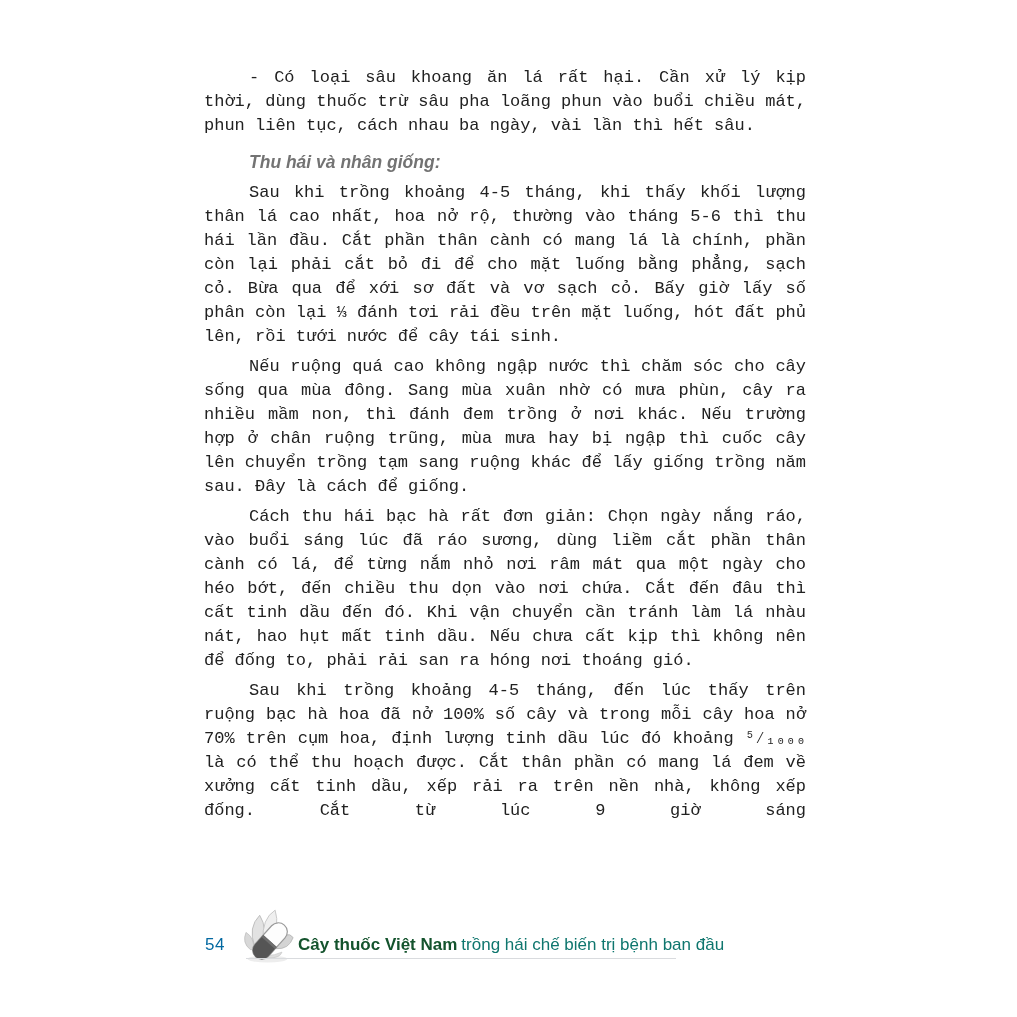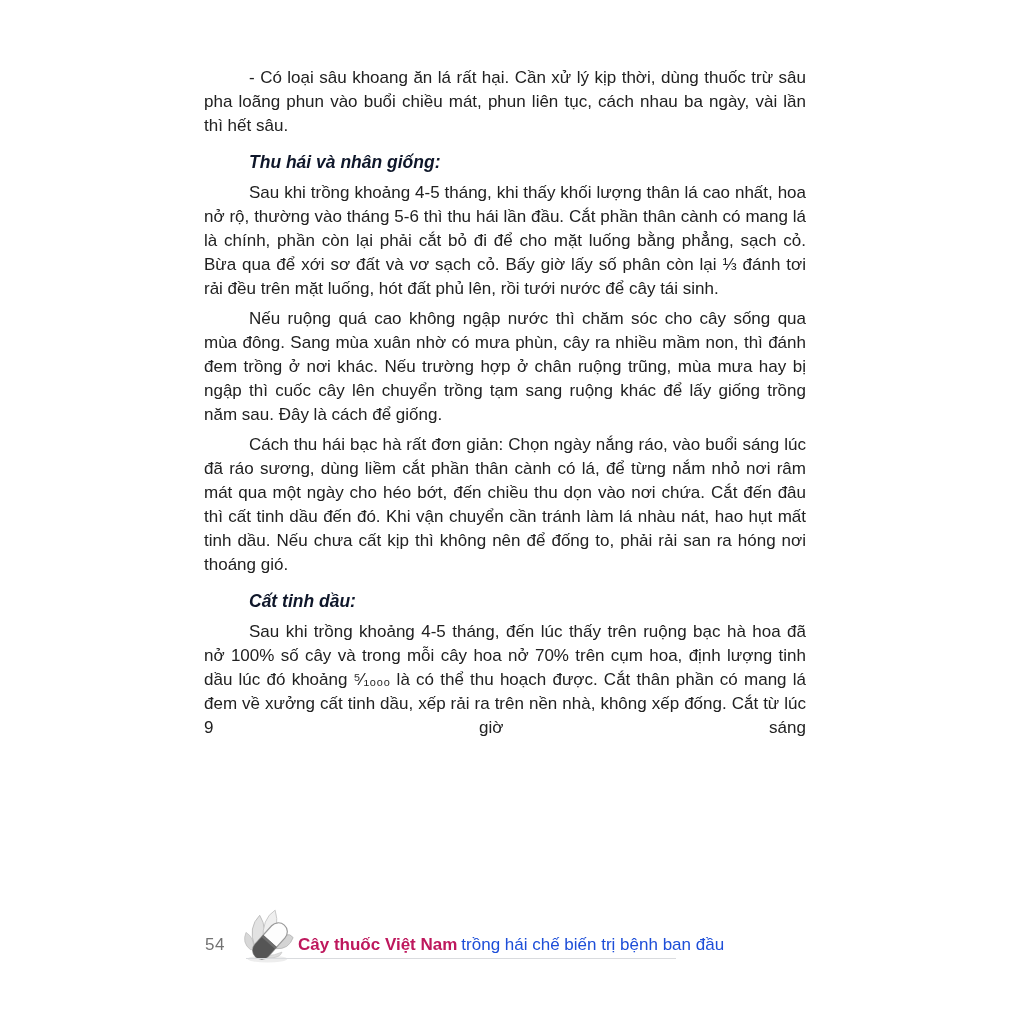--- a/index.html
+++ b/index.html
@@ -25,46 +25,47 @@
     top: 66px;
     width: 602px;
     color: #212121;
     font-size: 17px;
     line-height: 24px;
   }
   .para {
     margin: 0 0 6px 0;
     text-indent: 45px;
     text-align: justify;
+    font-family: Liberation Mono, monospace;
   }
   .para.continues {
     text-align-last: justify;
     margin-bottom: 0;
   }
   .heading {
     margin: 12px 0 7px 45px;
     font-size: 17.5px;
     line-height: 24px;
     font-weight: bold;
     font-style: italic;
-    color: #0f172a;
+    color: #737373;
   }
   .footer {
     position: absolute;
     left: 204px;
     top: 903px;
     width: 602px;
     height: 70px;
   }
   .page-num {
     position: absolute;
     left: 1px;
     top: 32px;
     font-size: 17px;
-    color: #737373;
+    color: #0369a1;
     letter-spacing: 0.5px;
   }
   .logo {
     position: absolute;
     left: 40px;
     top: 2px;
     width: 52px;
     height: 60px;
     display: block;
   }
@@ -94,21 +95,20 @@
 <body>
 
 <div class="page">
 
   <main class="content">
     <p class="para">- Có loại sâu khoang ăn lá rất hại. Cần xử lý kịp thời, dùng thuốc trừ sâu pha loãng phun vào buổi chiều mát, phun liên tục, cách nhau ba ngày, vài lần thì hết sâu.</p>
     <h3 class="heading">Thu hái và nhân giống:</h3>
     <p class="para">Sau khi trồng khoảng 4-5 tháng, khi thấy khối lượng thân lá cao nhất, hoa nở rộ, thường vào tháng 5-6 thì thu hái lần đầu. Cắt phần thân cành có mang lá là chính, phần còn lại phải cắt bỏ đi để cho mặt luống bằng phẳng, sạch cỏ. Bừa qua để xới sơ đất và vơ sạch cỏ. Bấy giờ lấy số phân còn lại ⅓ đánh tơi rải đều trên mặt luống, hót đất phủ lên, rồi tưới nước để cây tái sinh.</p>
     <p class="para">Nếu ruộng quá cao không ngập nước thì chăm sóc cho cây sống qua mùa đông. Sang mùa xuân nhờ có mưa phùn, cây ra nhiều mầm non, thì đánh đem trồng ở nơi khác. Nếu trường hợp ở chân ruộng trũng, mùa mưa hay bị ngập thì cuốc cây lên chuyển trồng tạm sang ruộng khác để lấy giống trồng năm sau. Đây là cách để giống.</p>
     <p class="para">Cách thu hái bạc hà rất đơn giản: Chọn ngày nắng ráo, vào buổi sáng lúc đã ráo sương, dùng liềm cắt phần thân cành có lá, để từng nắm nhỏ nơi râm mát qua một ngày cho héo bớt, đến chiều thu dọn vào nơi chứa. Cắt đến đâu thì cất tinh dầu đến đó. Khi vận chuyển cần tránh làm lá nhàu nát, hao hụt mất tinh dầu. Nếu chưa cất kịp thì không nên để đống to, phải rải san ra hóng nơi thoáng gió.</p>
-    <h3 class="heading">Cất tinh dầu:</h3>
     <p class="para continues">Sau khi trồng khoảng 4-5 tháng, đến lúc thấy trên ruộng bạc hà hoa đã nở 100% số cây và trong mỗi cây hoa nở 70% trên cụm hoa, định lượng tinh dầu lúc đó khoảng ⁵⁄₁₀₀₀ là có thể thu hoạch được. Cắt thân phần có mang lá đem về xưởng cất tinh dầu, xếp rải ra trên nền nhà, không xếp đống. Cắt từ lúc 9 giờ sáng</p>
   </main>
 
   <footer class="footer">
     <span class="page-num">54</span>
 
     <span class="logo">
       <svg viewBox="0 0 60 70" xmlns="http://www.w3.org/2000/svg" aria-hidden="true">
 
         <ellipse cx="27" cy="63" rx="23" ry="4" fill="#ededed"></ellipse>
@@ -122,19 +122,19 @@
 
         <g transform="rotate(42 30 42)">
           <rect x="19.5" y="17" width="21" height="50" rx="10.5" fill="#fdfdfd" stroke="#9a9a9a" stroke-width="1.4"></rect>
           <path d="M19.5 42 L40.5 42 L40.5 56.5 A10.5 10.5 0 0 1 19.5 56.5 Z" fill="#555555"></path>
           <path d="M19.5 42 L40.5 42 L40.5 45 L19.5 45 Z" fill="#6e6e6e"></path>
         </g>
       </svg>
     </span>
 
     <div class="footer-title">
-      <span class="ft-bold" style="color: #be185d;">Cây thuốc Việt Nam</span><span class="ft-rest" style="color: #1d4ed8;">trồng hái chế biến trị bệnh ban đầu</span>
+      <span class="ft-bold" style="color: #14532d;">Cây thuốc Việt Nam</span><span class="ft-rest" style="color: #0f766e;">trồng hái chế biến trị bệnh ban đầu</span>
     </div>
 
     <div class="footer-rule" style="background: rgb(217, 219, 222);"></div>
   </footer>
 
 </div>
 
 </body></html>

